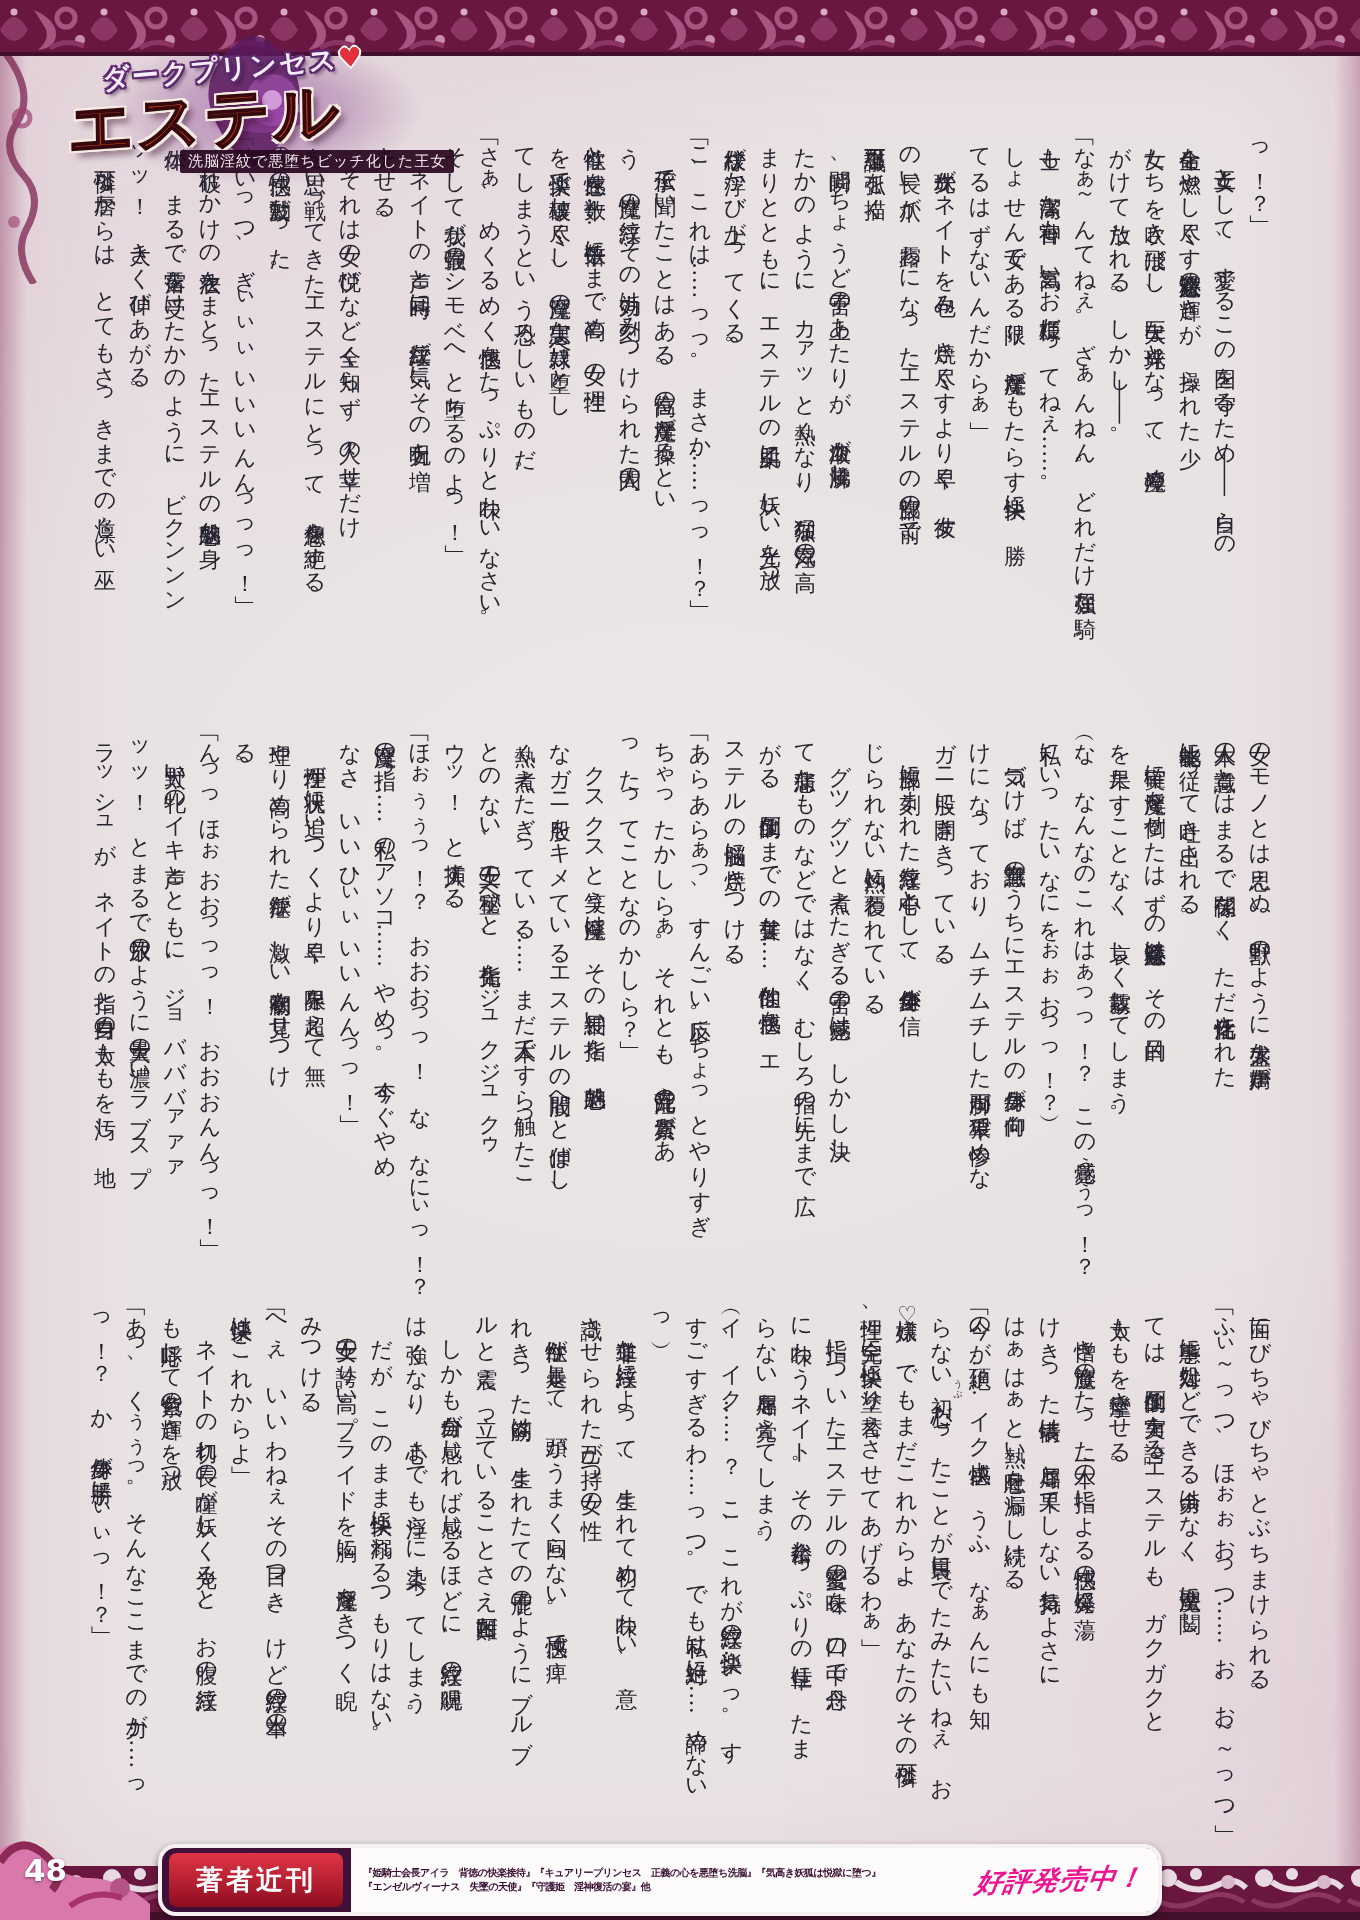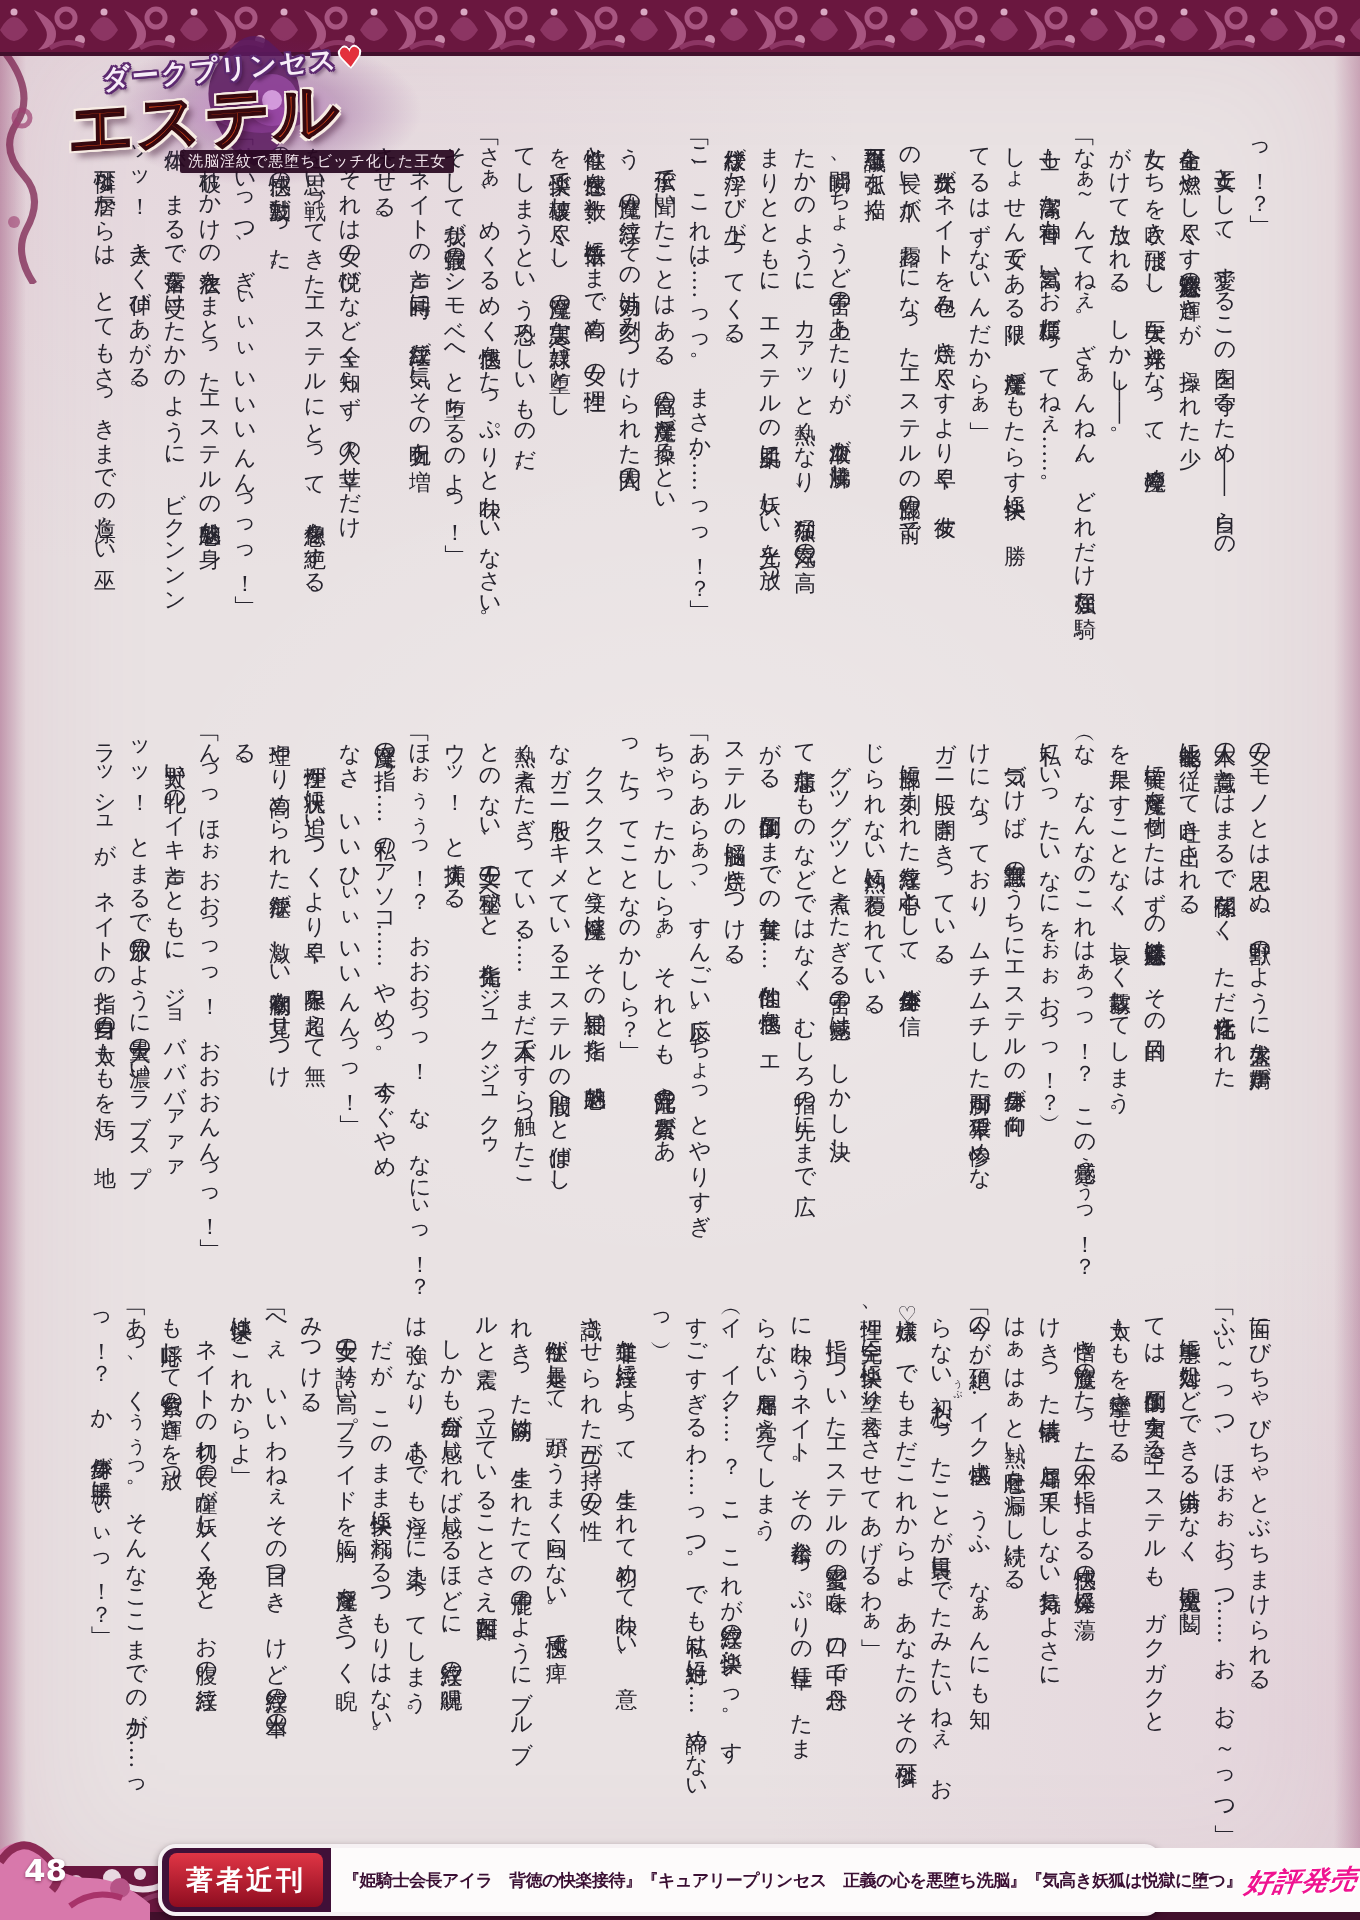--- a/index.html
+++ b/index.html
@@ -55,28 +55,28 @@
   .band p { margin:0; line-height:35px; white-space:nowrap; }
   .band rt { font-size:9px; letter-spacing:0; }
   #band1 { top:132px; } #band2 { top:728px; } #band3 { top:1302px; }
 
   
   .footer-box { position:absolute; left:158px; top:1844px; width:996px; height:64px; z-index:4;
     background:#401038; border:4px solid #f6f1f3; border-radius:18px;
     box-shadow:0 3px 7px rgba(20,2,14,.5);
     display:flex; align-items:center;
   }
-  .footer-label { margin:5px 8px 5px 7px; padding:9px 17px; border-radius:8px;
+  .footer-label { margin:5px 8px 5px 7px; padding:9px 27px; border-radius:8px;
     background:linear-gradient(180deg,#e03545,#8e0d20);
     color:#fff; font-family:"DejaVu Sans", sans-serif; font-weight:900; font-size:27px; letter-spacing:3px; white-space:nowrap;
   }
   .footer-titles { flex:1; height:100%; background:#fdfbfb; border-radius:0 13px 13px 0;
     display:flex; align-items:center; padding:0 8px 0 12px; box-sizing:border-box;
   }
-  .footer-lines { flex:1; font-family:"DejaVu Sans", sans-serif; font-weight:700; font-size:17px;
+  .footer-lines { flex:1; font-family:"DejaVu Sans", sans-serif; font-weight:700; font-size:10px;
     color:#3a0f33; line-height:1.45; letter-spacing:-0.5px; white-space:nowrap;
   }
   .footer-badge { font-family:"DejaVu Sans", sans-serif; font-weight:900; font-style:italic;
     font-size:27px; color:#ef1390; letter-spacing:1px; white-space:nowrap;
     transform:skewX(-10deg) rotate(-2deg); margin:0 6px 0 4px;
     text-shadow:-1px 0 #fff,1px 0 #fff,0 1px #fff,0 -1px #fff, 2px 2px 0 #fff;
   }
   .page-number { position:absolute; left:24px; top:1852px; z-index:5;
     font-family:"DejaVu Sans", sans-serif; font-weight:bold; font-size:31px; color:#fff;
     text-shadow:0 1px 3px rgba(70,10,40,.6);
@@ -265,18 +265,19 @@
       <p>も呼応して紫色の輝きを放つ。</p>
       <p>「あっ、くぅぅっ。そんなここまでの力が……っ</p>
       <p>っ！？　か、身体が勝手にぃぃっ！？」</p>
     </div>
 
   <div class="footer-box">
     <div class="footer-label">著者近刊</div>
     <div class="footer-titles">
       <div class="footer-lines">
         <div>『姫騎士会長アイラ　背徳の快楽接待』『キュアリープリンセス　正義の心を悪堕ち洗脳』『気高き妖狐は悦獄に堕つ』</div>
+        <div>『エンゼルヴィーナス　失墜の天使』『守護姫　淫神復活の宴』他</div>
       </div>
       <div class="footer-badge">好評発売中！</div>
     </div>
   </div>
 
 </div>
 
 </body></html>

